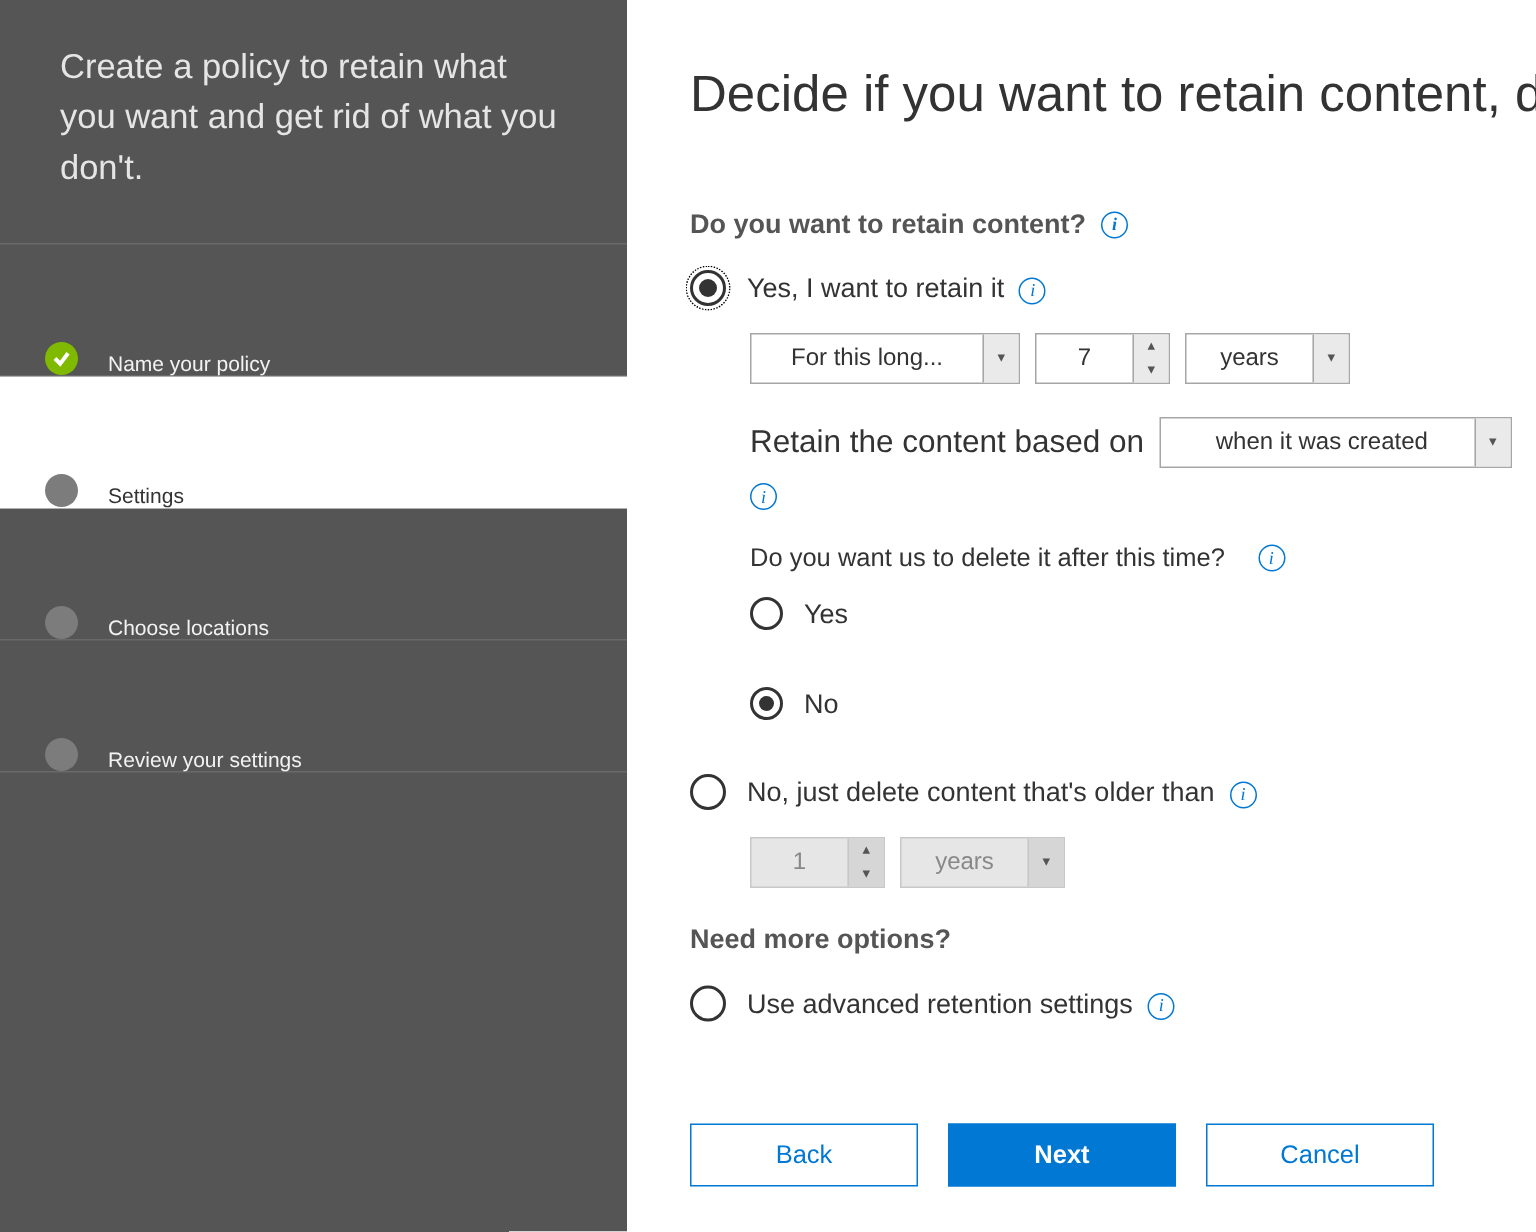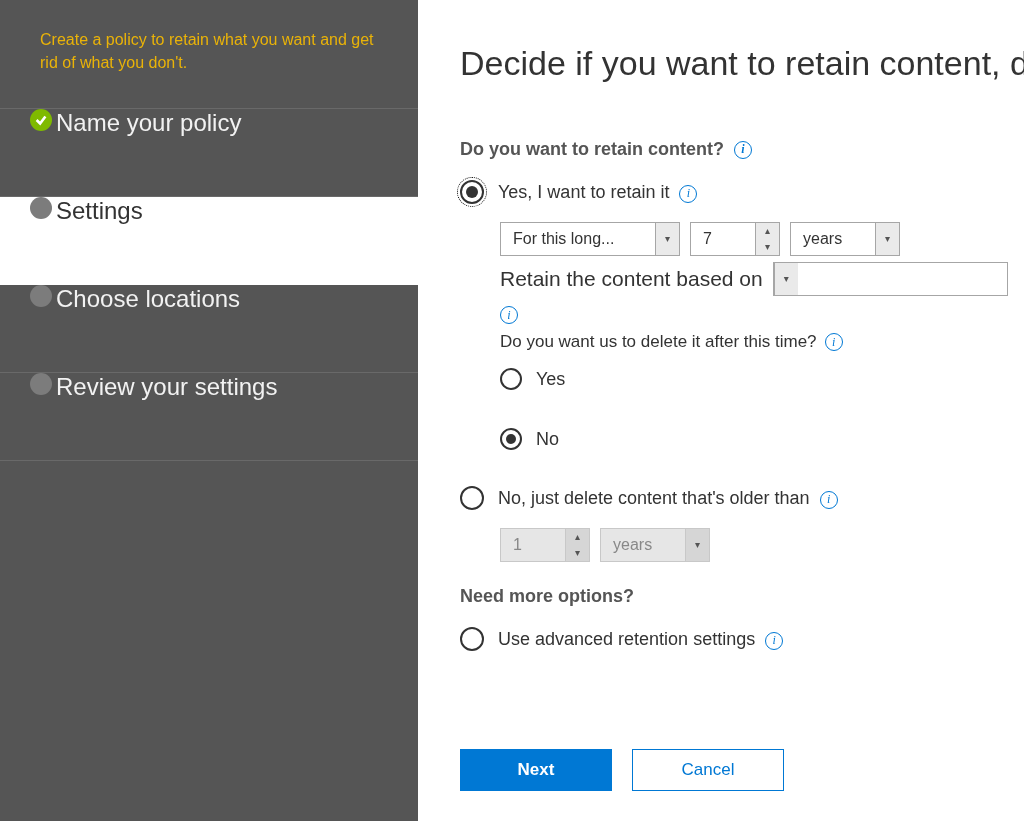--- a/index.html
+++ b/index.html
@@ -15,33 +15,33 @@
   
   .sidebar {
     width: 418px;
     background: #555555;
     color: #fff;
     display: flex;
     flex-direction: column;
   }
   .sidebar-header {
     padding: 28px 40px 34px 40px;
-    font-size: 16px;
+    font-size: 23px;
     line-height: 1.45;
-    color: #eab308;
+    color: #e5e5e5;
     border-bottom: 1px solid rgba(255,255,255,0.12);
   }
   .step {
     display: flex;
-    align-items: flex-start;
-    gap: 4px;
+    align-items: flex-end;
+    gap: 20px;
     padding: 0 30px;
     height: 88px;
     border-bottom: 1px solid rgba(255,255,255,0.12);
-    font-size: 24px;
+    font-size: 14px;
     color: #f2f2f2;
   }
   .step.active {
     background: #fff;
     color: #333;
   }
   .step-dot {
     width: 22px; height: 22px;
     border-radius: 50%;
     flex-shrink:0;
@@ -67,21 +67,21 @@
   .section-label {
     font-size: 18px;
     font-weight: 600;
     color: #555;
     margin-bottom: 20px;
     display:flex; align-items:center; gap:10px;
   }
   .sub-label {
     font-size: 17px;
     color: #333;
-    display:flex; align-items:center; gap:8px;
+    display:flex; align-items:center; gap:22px;
   }
   .info-icon {
     width: 18px; height:18px;
     border:1.5px solid #0078d4;
     border-radius:50%;
     display:inline-flex; align-items:center; justify-content:center;
     font-size:12px; color:#0078d4;
     font-style: italic;
     font-family: Georgia, serif;
     cursor:pointer;
@@ -111,21 +111,21 @@
   }
   .radio.small { width:22px; height:22px; }
   .radio.small.selected::after { width:10px; height:10px; }
   .radio-label { font-size: 18px; color:#333; display:flex; align-items:flex-end; gap:10px; }
   .indent-block {
     margin-left: 40px;
     margin-top: 18px;
     margin-bottom: 10px;
   }
   
-  .ctrl-row { display:flex; align-items:center; gap:10px; margin-bottom: 6px; flex-wrap:wrap; }
+  .ctrl-row { display:flex; align-items:center; gap:10px; margin-bottom: 22px; flex-wrap:wrap;text-align:center; }
   .select, .spinner {
     height: 34px;
     border: 1px solid #a6a6a6;
     background:#fff;
     display:flex; align-items:center;
     font-size:16px;
   }
   .select .sel-text { padding: 0 12px; flex:1; }
   .select .sel-arrow {
     width: 24px; height:100%;
@@ -239,20 +239,21 @@
         <span class="sel-text">years</span>
         <span class="sel-arrow">
             <span class="chev">▾</span>
           </span>
       </div>
     </div>
 
     <div class="ctrl-row">
       <span class="plain-label">Retain the content based on</span>
       <div class="select" style="width:235px">
+        <span class="sel-text" style="padding-left:18px">when it was created</span>
         <span class="sel-arrow">
             <span class="chev">▾</span>
           </span>
       </div>
       <span class="info-icon">i</span>
     </div>
 
     <div class="sub-label q2">
       <span>Do you want us to delete it after this time?</span>
       <span class="info-icon">i</span>
@@ -302,16 +303,17 @@
   <div class="section-label" style="margin-top:24px">Need more options?</div>
   <div class="radio-row">
     <span class="radio"></span>
     <span class="radio-label">
       <span>Use advanced retention settings</span>
       <span class="info-icon">i</span>
     </span>
   </div>
 
   <div class="footer">
+    <div class="btn">Back</div>
     <div class="btn primary">Next</div>
     <div class="btn">Cancel</div>
   </div>
 </div>
 
 </body></html>

